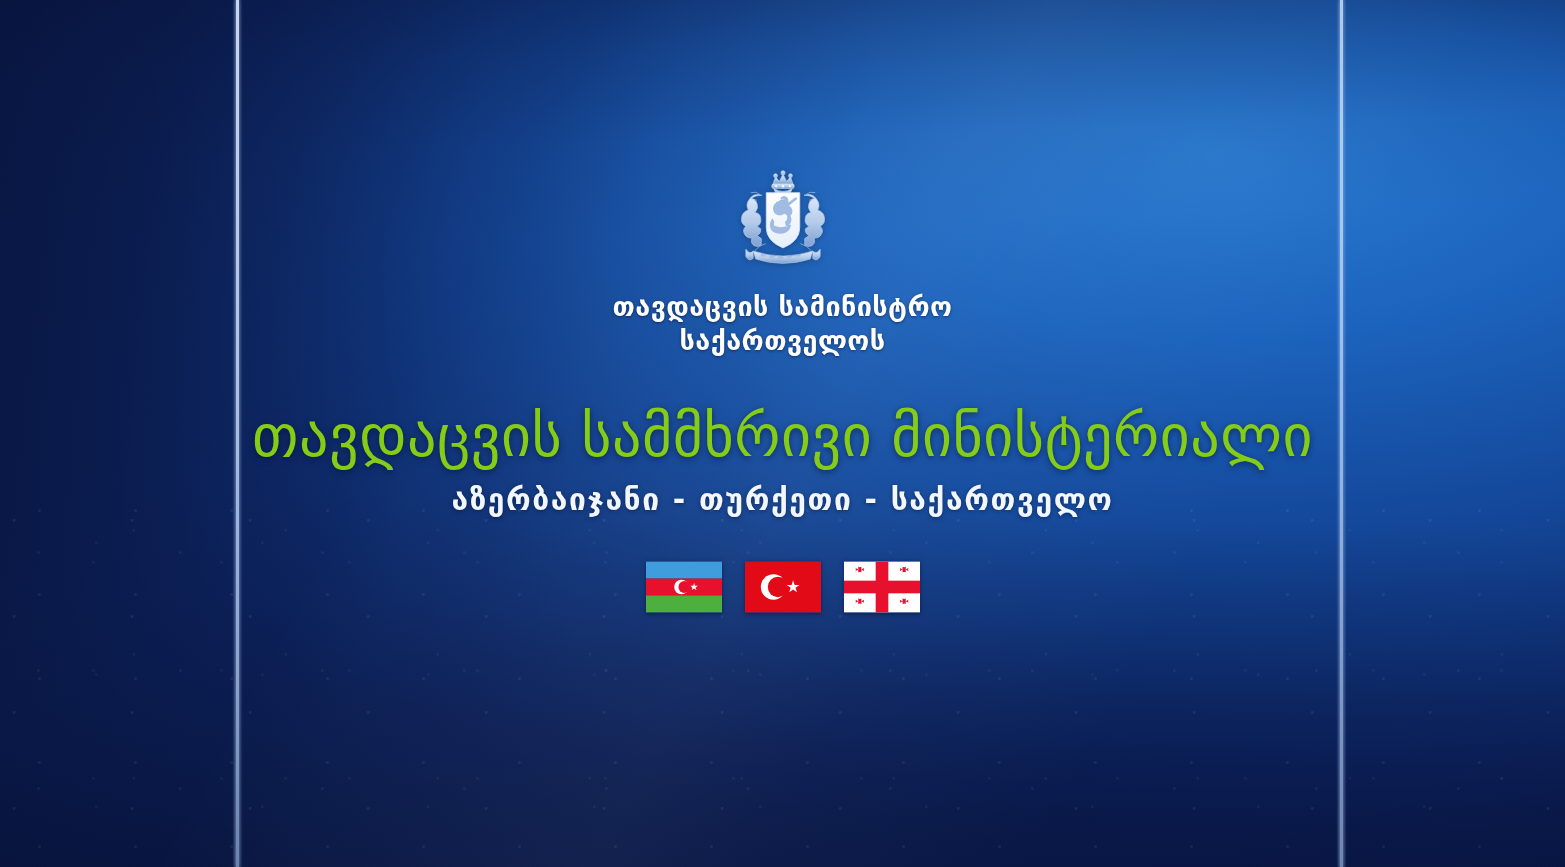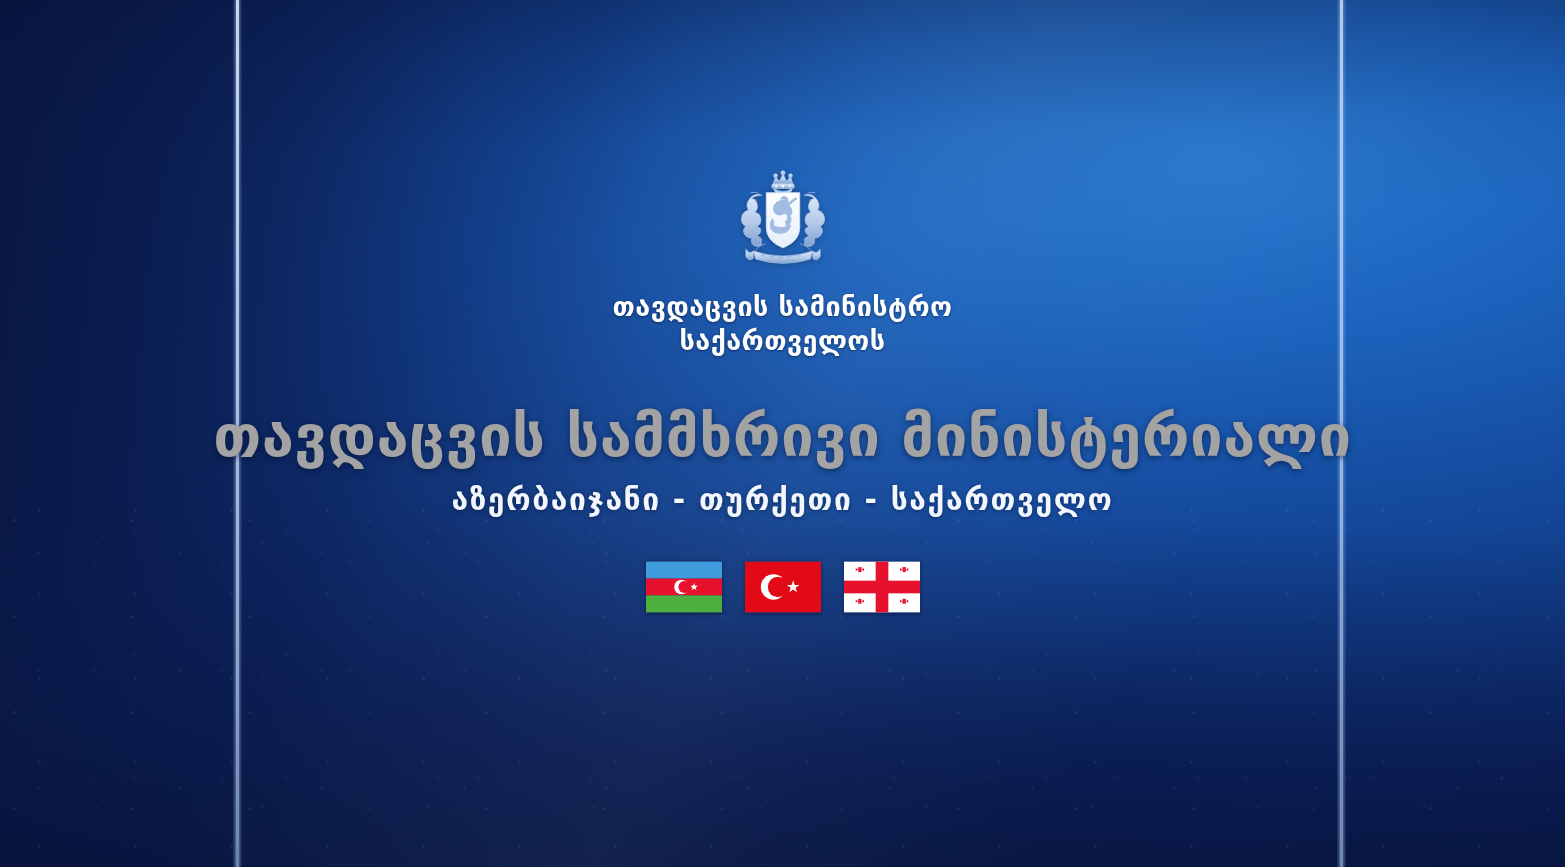--- a/index.html
+++ b/index.html
@@ -169,23 +169,23 @@
     font-size: 27px;
     line-height: 1.26;
     font-weight: 700;
     letter-spacing: 0.4px;
     text-shadow: 0 1px 3px rgba(4,14,44,0.55);
   }
   .ministry-name .ln { display: block; }
 
   .main-title {
     margin-top: 48px;
-    color: #a3a3a3;
+    color: #84cc16;
     font-size: 58px;
-    font-weight: 700;
+    font-weight: 400;
     line-height: 1.06;
     letter-spacing: 0.5px;
     white-space: nowrap;
     text-shadow: 0 2px 6px rgba(4,14,44,0.55);
   }
 
   .subtitle {
     margin-top: 14px;
     color: #f2f6fd;
     font-size: 30px;

